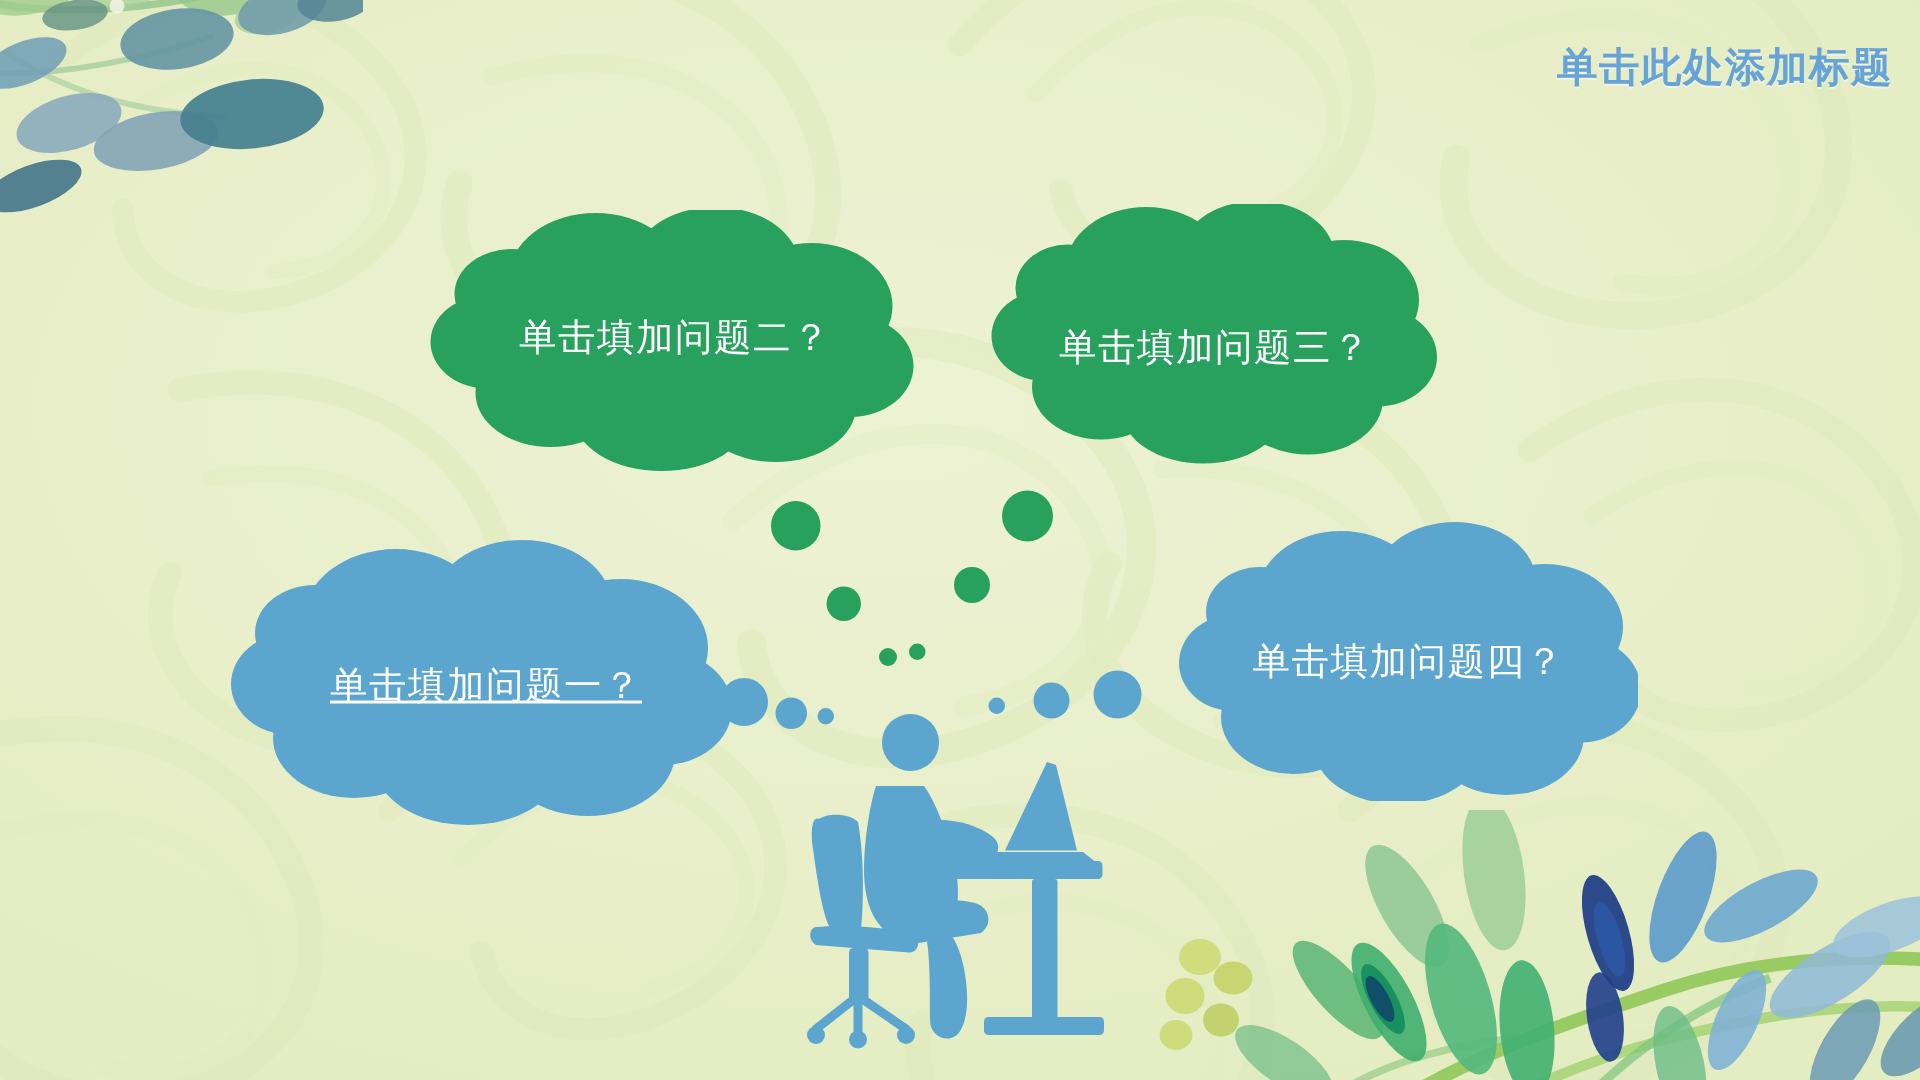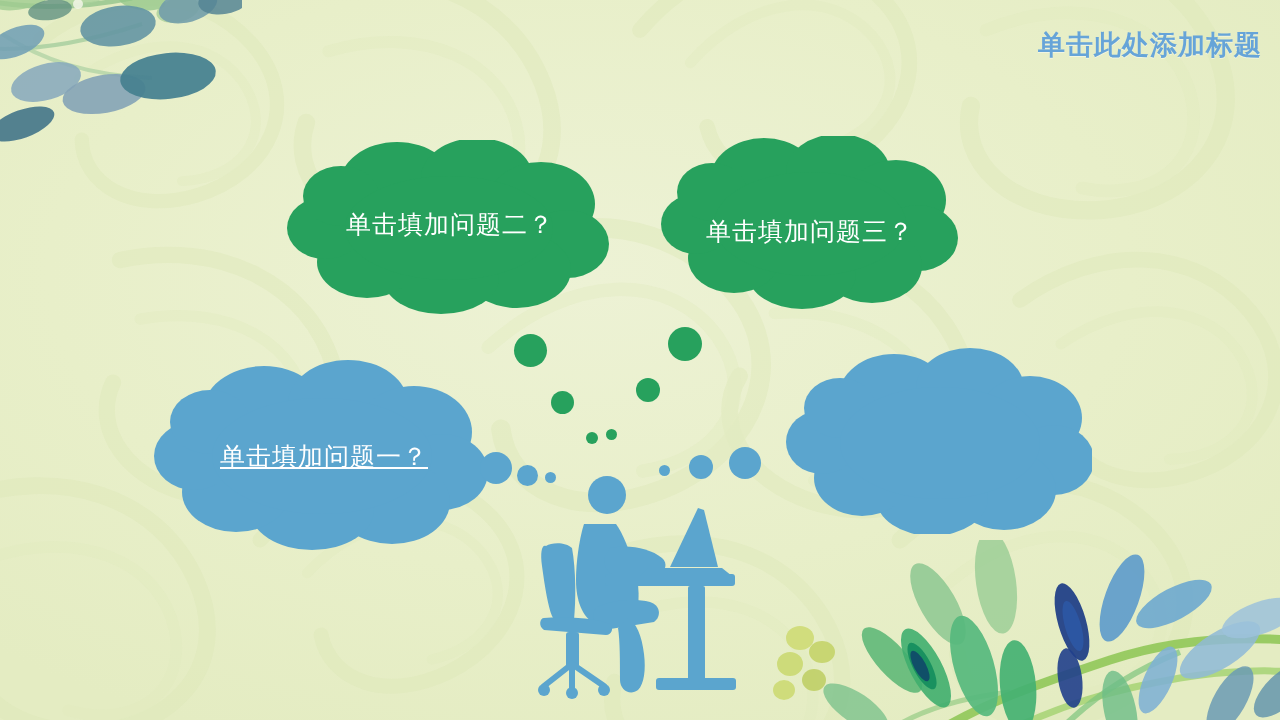--- a/index.html
+++ b/index.html
@@ -217,20 +217,21 @@
         <ellipse cx="244" cy="70" rx="52" ry="42"></ellipse>
         <ellipse cx="268" cy="112" rx="40" ry="35"></ellipse>
         <ellipse cx="218" cy="142" rx="52" ry="40"></ellipse>
         <ellipse cx="146" cy="150" rx="56" ry="38"></ellipse>
         <ellipse cx="76" cy="130" rx="48" ry="38"></ellipse>
         <ellipse cx="36" cy="94" rx="36" ry="32"></ellipse>
         <ellipse cx="54" cy="60" rx="36" ry="30"></ellipse>
         <ellipse cx="154" cy="95" rx="100" ry="56"></ellipse>
       </g>
     </svg>
+    <div class="cloud-label">单击填加问题四？</div>
   </div>
 
   <div class="bubble" style="left:514px;top:334px;width:33px;height:33px;background:#27a15d;"></div>
   <div class="bubble" style="left:551px;top:391px;width:23px;height:23px;background:#27a15d;"></div>
   <div class="bubble" style="left:586px;top:432px;width:12px;height:12px;background:#27a15d;"></div>
 
   <div class="bubble" style="left:668px;top:327px;width:34px;height:34px;background:#27a15d;"></div>
   <div class="bubble" style="left:636px;top:378px;width:24px;height:24px;background:#27a15d;"></div>
   <div class="bubble" style="left:606px;top:429px;width:11px;height:11px;background:#27a15d;"></div>
 

